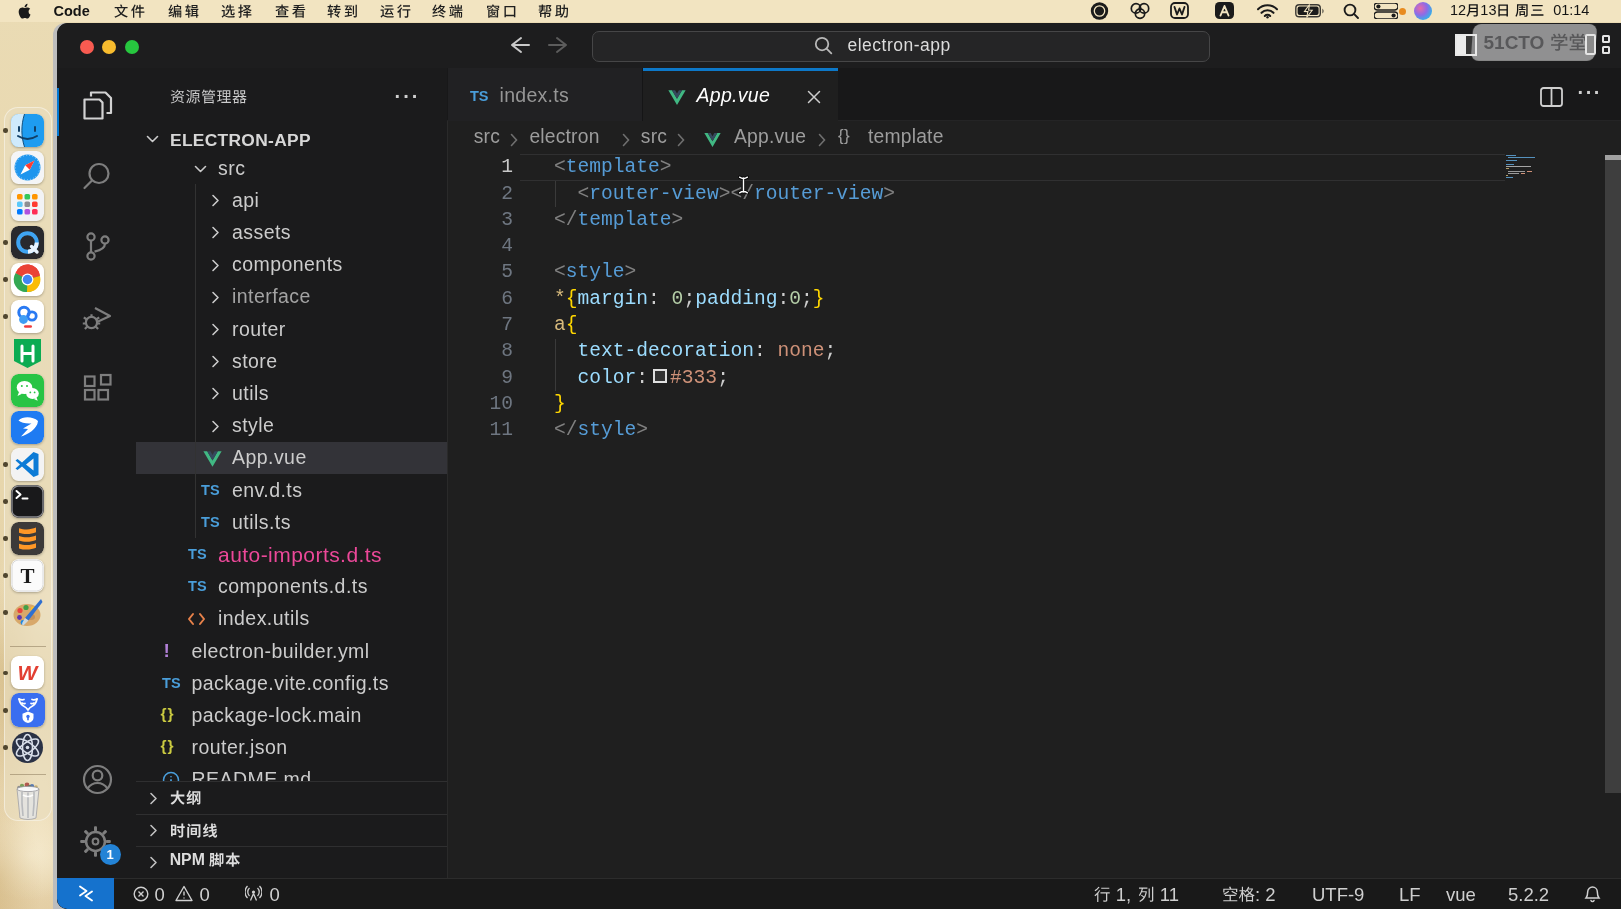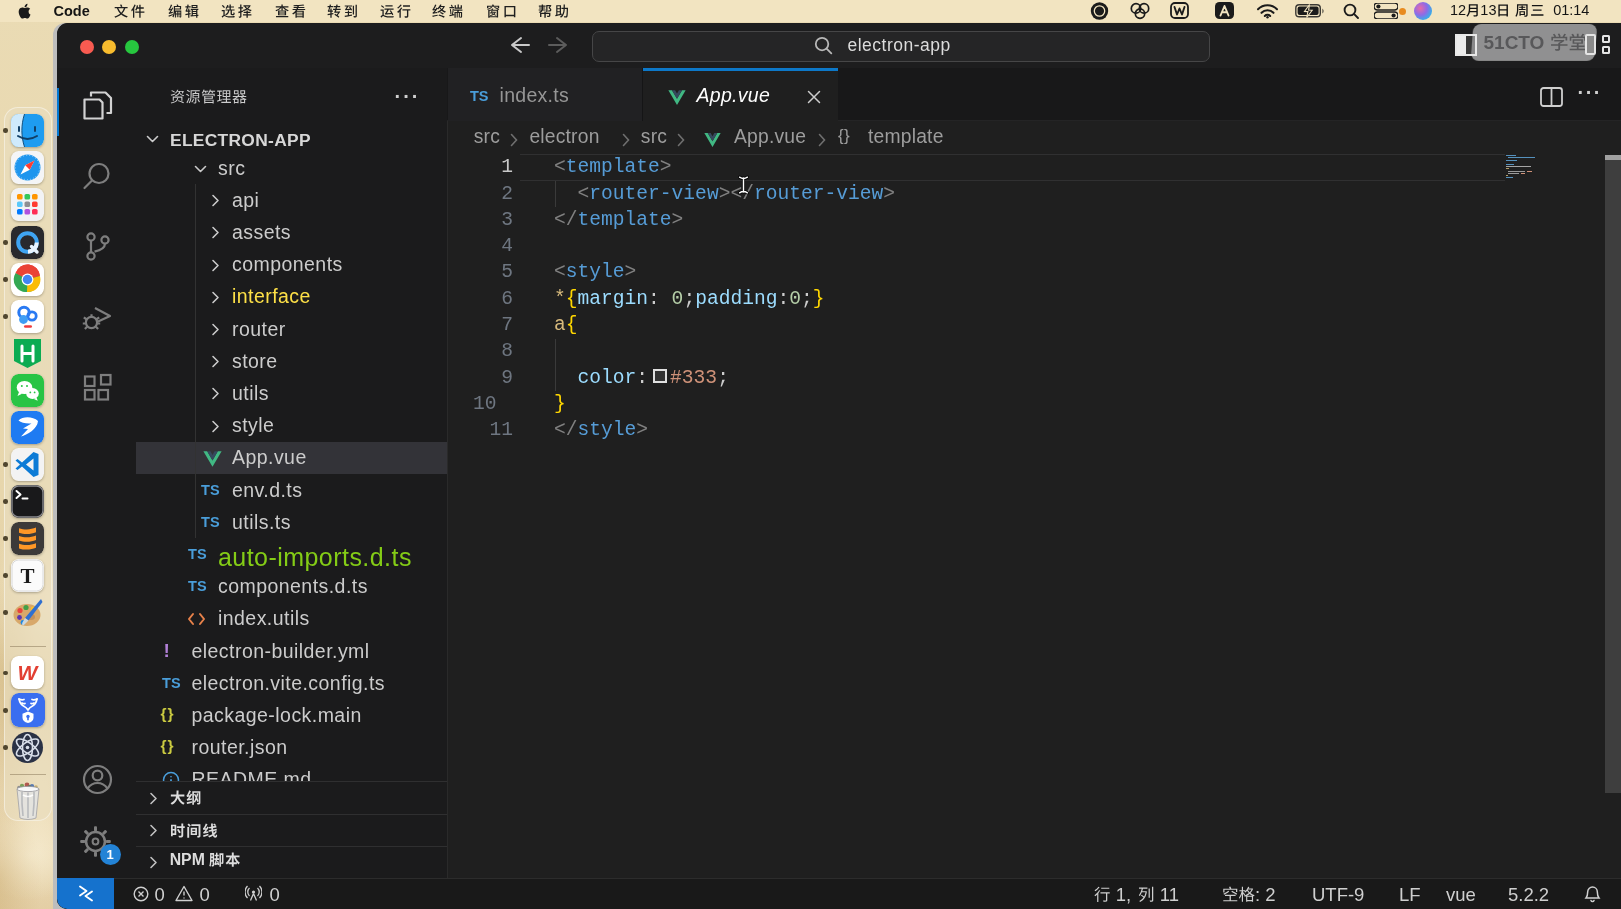--- a/index.html
+++ b/index.html
@@ -369,21 +369,21 @@
       <path d="M5 2.5 L10 7.5 L5 12.5"></path>
     </svg>
     <div class="abs" style="left:175.5px;top:197.9px;font-size:19.5px;letter-spacing:.45px;color:#cccccc;white-space:nowrap">assets</div>
     <svg class="abs" style="left:151.5px;top:234.60000000000002px" width="15" height="15" viewBox="0 0 15 15" fill="none" stroke="#cacaca" stroke-width="1.6" stroke-linecap="round" stroke-linejoin="round">
       <path d="M5 2.5 L10 7.5 L5 12.5"></path>
     </svg>
     <div class="abs" style="left:175.5px;top:230.1px;font-size:19.5px;letter-spacing:.45px;color:#cccccc;white-space:nowrap">components</div>
     <svg class="abs" style="left:151.5px;top:266.8px" width="15" height="15" viewBox="0 0 15 15" fill="none" stroke="#cacaca" stroke-width="1.6" stroke-linecap="round" stroke-linejoin="round">
       <path d="M5 2.5 L10 7.5 L5 12.5"></path>
     </svg>
-    <div class="abs" style="left:175.5px;top:262.3px;font-size:19.5px;letter-spacing:.45px;color:#fde047;white-space:nowrap">interface</div>
+    <div class="abs" style="left:175.5px;top:262.3px;font-size:19.5px;letter-spacing:.45px;color:#a3a3a3;white-space:nowrap">interface</div>
     <svg class="abs" style="left:151.5px;top:299.0px" width="15" height="15" viewBox="0 0 15 15" fill="none" stroke="#cacaca" stroke-width="1.6" stroke-linecap="round" stroke-linejoin="round">
       <path d="M5 2.5 L10 7.5 L5 12.5"></path>
     </svg>
     <div class="abs" style="left:175.5px;top:294.5px;font-size:19.5px;letter-spacing:.45px;color:#cccccc;white-space:nowrap">router</div>
     <svg class="abs" style="left:151.5px;top:331.20000000000005px" width="15" height="15" viewBox="0 0 15 15" fill="none" stroke="#cacaca" stroke-width="1.6" stroke-linecap="round" stroke-linejoin="round">
       <path d="M5 2.5 L10 7.5 L5 12.5"></path>
     </svg>
     <div class="abs" style="left:175.5px;top:326.7px;font-size:19.5px;letter-spacing:.45px;color:#cccccc;white-space:nowrap">store</div>
     <svg class="abs" style="left:151.5px;top:363.40000000000003px" width="15" height="15" viewBox="0 0 15 15" fill="none" stroke="#cacaca" stroke-width="1.6" stroke-linecap="round" stroke-linejoin="round">
       <path d="M5 2.5 L10 7.5 L5 12.5"></path>
@@ -396,31 +396,31 @@
     <svg class="abs" style="left:146.5px;top:425.8px" width="19" height="19" viewBox="0 0 100 100">
 <path d="M2 12 L50 94 L98 12 L78 12 L50 60 L22 12 Z" fill="#41b883"></path>
 <path d="M22 12 L50 60 L78 12 L61 12 L50 31 L39 12 Z" fill="#35495e"></path>
     </svg>
     <div class="abs" style="left:175.5px;top:423.3px;font-size:19.5px;letter-spacing:.45px;color:#cccccc;white-space:nowrap">App.vue</div>
     <div class="abs" style="left:144.5px;top:458.5px;font-size:14.5px;font-weight:bold;color:#4a9eda;letter-spacing:.2px">TS</div>
     <div class="abs" style="left:175.5px;top:455.5px;font-size:19.5px;letter-spacing:.45px;color:#cccccc;white-space:nowrap">env.d.ts</div>
     <div class="abs" style="left:144.5px;top:490.7px;font-size:14.5px;font-weight:bold;color:#4a9eda;letter-spacing:.2px">TS</div>
     <div class="abs" style="left:175.5px;top:487.7px;font-size:19.5px;letter-spacing:.45px;color:#cccccc;white-space:nowrap">utils.ts</div>
     <div class="abs" style="left:131.5px;top:522.9px;font-size:14.5px;font-weight:bold;color:#4a9eda;letter-spacing:.2px">TS</div>
-    <div class="abs" style="left:161.5px;top:519.9px;font-size:25px;letter-spacing:.45px;color:#84cc16;white-space:nowrap">auto-imports.d.ts</div>
+    <div class="abs" style="left:161.5px;top:519.9px;font-size:21px;letter-spacing:.45px;color:#ec4899;white-space:nowrap">auto-imports.d.ts</div>
     <div class="abs" style="left:131.5px;top:555.1px;font-size:14.5px;font-weight:bold;color:#4a9eda;letter-spacing:.2px">TS</div>
     <div class="abs" style="left:161.5px;top:552.1px;font-size:19.5px;letter-spacing:.45px;color:#cccccc;white-space:nowrap">components.d.ts</div>
     <svg class="abs" style="left:130px;top:589.3px" width="19" height="14" viewBox="0 0 19 14" fill="none" stroke="#e8824a" stroke-width="2" stroke-linecap="round" stroke-linejoin="round">
       <path d="M6 2 L2 7 L6 12 M13 2 L17 7 L13 12"></path>
     </svg>
     <div class="abs" style="left:161.5px;top:584.3px;font-size:19.5px;letter-spacing:.45px;color:#cccccc;white-space:nowrap">index.utils</div>
     <div class="abs" style="left:107px;top:616.5px;font-size:19px;font-weight:bold;color:#b180d7">!</div>
     <div class="abs" style="left:135px;top:616.5px;font-size:19.5px;letter-spacing:.45px;color:#cccccc;white-space:nowrap">electron-builder.yml</div>
     <div class="abs" style="left:105.5px;top:651.7px;font-size:14.5px;font-weight:bold;color:#4a9eda;letter-spacing:.2px">TS</div>
-    <div class="abs" style="left:135px;top:648.7px;font-size:19.5px;letter-spacing:.45px;color:#cccccc;white-space:nowrap">electron.vite.config.ts</div>
+    <div class="abs" style="left:135px;top:648.7px;font-size:19.5px;letter-spacing:.45px;color:#cccccc;white-space:nowrap">package.vite.config.ts</div>
     <div class="abs" style="left:104px;top:681.9px;font-size:15.5px;font-weight:bold;color:#cbcb41;letter-spacing:1px">{}</div>
     <div class="abs" style="left:135px;top:680.9px;font-size:19.5px;letter-spacing:.45px;color:#cccccc;white-space:nowrap">package-lock.main</div>
     <div class="abs" style="left:104px;top:714.1px;font-size:15.5px;font-weight:bold;color:#cbcb41;letter-spacing:1px">{}</div>
     <div class="abs" style="left:135px;top:713.1px;font-size:19.5px;letter-spacing:.45px;color:#cccccc;white-space:nowrap">router.json</div>
     <svg class="abs" style="left:105px;top:748.3px" width="18" height="18" viewBox="0 0 18 18" fill="none" stroke="#4a9eda" stroke-width="1.5">
       <circle cx="9" cy="9" r="7.5"></circle>
       <path d="M9 5.2 v1 M9 8.2 v4.5" stroke-width="1.8"></path>
     </svg>
     <div class="abs" style="left:135px;top:745.3px;font-size:19.5px;letter-spacing:.45px;color:#cccccc;white-space:nowrap">README.md</div>
     <div class="abs" style="left:79.5px;top:758.4px;width:311px;height:32.2px;background:#1b1b1c;border-top:1px solid #2f2f30"></div>
@@ -498,23 +498,24 @@
     <div class="abs" style="left:416.5px;top:185.8px;width:40px;text-align:right;font-family:'Liberation Mono',monospace;font-size:19.6px;color:#6e7681">3</div>
     <div class="abs" style="left:497.5px;top:185.8px;font-family:Liberation Mono, monospace;font-size:19.6px;white-space:pre;color:#ccc"><span style="color:#808080">&lt;/</span><span style="color:#569cd6">template</span><span style="color:#808080">&gt;</span></div>
     <div class="abs" style="left:416.5px;top:212.1px;width:40px;text-align:right;font-family:'Liberation Mono',monospace;font-size:19.6px;color:#6e7681">4</div>
     <div class="abs" style="left:416.5px;top:238.4px;width:40px;text-align:right;font-family:'Liberation Mono',monospace;font-size:19.6px;color:#6e7681">5</div>
     <div class="abs" style="left:497.5px;top:238.4px;font-family:'Liberation Mono',monospace;font-size:19.6px;white-space:pre;color:#ccc"><span style="color:#808080">&lt;</span><span style="color:#569cd6">style</span><span style="color:#808080">&gt;</span></div>
     <div class="abs" style="left:416.5px;top:264.7px;width:40px;text-align:right;font-family:'Liberation Mono',monospace;font-size:19.6px;color:#6e7681">6</div>
     <div class="abs" style="left:497.5px;top:264.7px;font-family:'Liberation Mono',monospace;font-size:19.6px;white-space:pre;color:#ccc"><span style="color:#d7ba7d">*</span><span style="color:#ffd700">{</span><span style="color:#9cdcfe">margin</span><span style="color:#cccccc">:</span><span style="color:#b5cea8"> 0</span><span style="color:#cccccc">;</span><span style="color:#9cdcfe">padding</span><span style="color:#cccccc">:</span><span style="color:#b5cea8">0</span><span style="color:#cccccc">;</span><span style="color:#ffd700">}</span></div>
     <div class="abs" style="left:416.5px;top:291.0px;width:40px;text-align:right;font-family:'Liberation Mono',monospace;font-size:19.6px;color:#6e7681">7</div>
     <div class="abs" style="left:497.5px;top:291.0px;font-family:'Liberation Mono',monospace;font-size:19.6px;white-space:pre;color:#ccc"><span style="color:#d7ba7d">a</span><span style="color:#ffd700">{</span></div>
     <div class="abs" style="left:416.5px;top:317.3px;width:40px;text-align:right;font-family:'Liberation Mono',monospace;font-size:19.6px;color:#6e7681">8</div>
+    <div class="abs" style="left:497.5px;top:317.3px;font-family:'Liberation Mono',monospace;font-size:19.6px;white-space:pre;color:#ccc">  <span style="color:#9cdcfe">text-decoration</span><span style="color:#cccccc">:</span><span style="color:#ce9178"> none</span><span style="color:#cccccc">;</span></div>
     <div class="abs" style="left:416.5px;top:343.6px;width:40px;text-align:right;font-family:'Liberation Mono',monospace;font-size:19.6px;color:#6e7681">9</div>
     <div class="abs" style="left:497.5px;top:343.6px;font-family:'Liberation Mono',monospace;font-size:19.6px;white-space:pre;color:#ccc">  <span style="color:#9cdcfe">color</span><span style="color:#cccccc">:</span><span style="display:inline-block;width:14px;height:14px;border:2px solid #e0e0e0;background:#333;margin:0 3px 0 5px"></span><span style="color:#ce9178">#333</span><span style="color:#cccccc">;</span></div>
-    <div class="abs" style="left:416.5px;top:369.9px;width:40px;font-family:'Liberation Mono',monospace;font-size:19.6px;color:#6e7681">10</div>
+    <div class="abs" style="left:416.5px;top:369.9px;width:40px;text-align:right;font-family:'Liberation Mono',monospace;font-size:19.6px;color:#6e7681">10</div>
     <div class="abs" style="left:497.5px;top:369.9px;font-family:'Liberation Mono',monospace;font-size:19.6px;white-space:pre;color:#ccc"><span style="color:#ffd700">}</span></div>
     <div class="abs" style="left:416.5px;top:396.2px;width:40px;text-align:right;font-family:'Liberation Mono',monospace;font-size:19.6px;color:#6e7681">11</div>
     <div class="abs" style="left:497.5px;top:396.2px;font-family:'Liberation Mono',monospace;font-size:19.6px;white-space:pre;color:#ccc"><span style="color:#808080">&lt;/</span><span style="color:#569cd6">style</span><span style="color:#808080">&gt;</span></div>
     <svg class="abs" style="left:680px;top:152px" width="13" height="20" viewBox="0 0 14 23">
 <g fill="none" stroke="#000" stroke-width="3.6" stroke-linecap="round">
         <path d="M2.5 2.5 Q7 5.5 11.5 2.5 M2.5 20.5 Q7 17.5 11.5 20.5 M7 3.5 V19.5"></path>
       </g>
 <g fill="none" stroke="#fff" stroke-width="1.7" stroke-linecap="round">
         <path d="M2.5 2.5 Q7 5.5 11.5 2.5 M2.5 20.5 Q7 17.5 11.5 20.5 M7 3.5 V19.5"></path>
       </g>

